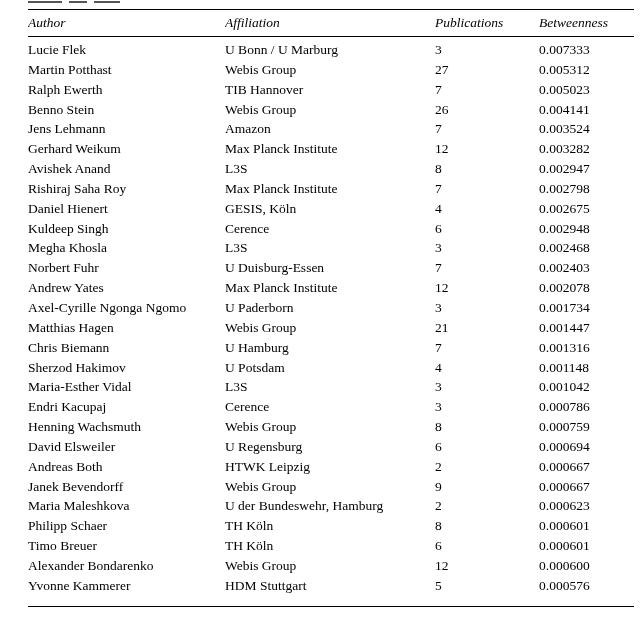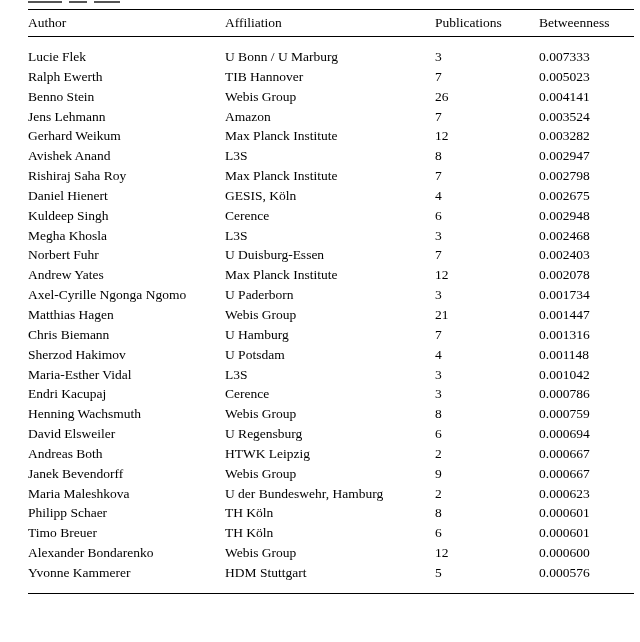--- a/index.html
+++ b/index.html
@@ -51,29 +51,30 @@
   table.booktabs th {
     font-weight: normal;
     text-align: left;
     font-size: 13.5px;
     line-height: 16px;
     padding: 5px 0 5px 0;
     border-top: 1.6px solid #000000;
     border-bottom: 1px solid #000000;
     white-space: nowrap;
     overflow: hidden;
+    font-style: italic;
   }
   table.booktabs td {
     font-size: 13.5px;
     line-height: 19.85px;
     padding: 0;
     white-space: nowrap;
     overflow: hidden;
   }
-  table.booktabs tbody tr:first-child td { padding-top: 10px; }
+  table.booktabs tbody tr:first-child td { padding-top: 3px; }
   table.booktabs tbody tr:last-child td {
     border-bottom: 1.6px solid #000000;
     padding-bottom: 10px;
   }
   td.col-pubs, th.col-pubs { padding-left: 2px; }
 </style>
 </head>
 <body>
 
 <div class="page">
@@ -98,20 +99,26 @@
       </tr>
     </thead>
     <tbody>
         <tr>
           <td class="col-author">Lucie Flek</td>
           <td class="col-affiliation">U Bonn / U Marburg</td>
           <td class="col-pubs">3</td>
           <td class="col-betw">0.007333</td>
         </tr>
         <tr>
+          <td class="col-author">Martin Potthast</td>
+          <td class="col-affiliation">Webis Group</td>
+          <td class="col-pubs">27</td>
+          <td class="col-betw">0.005312</td>
+        </tr>
+        <tr>
           <td class="col-author">Ralph Ewerth</td>
           <td class="col-affiliation">TIB Hannover</td>
           <td class="col-pubs">7</td>
           <td class="col-betw">0.005023</td>
         </tr>
         <tr>
           <td class="col-author">Benno Stein</td>
           <td class="col-affiliation">Webis Group</td>
           <td class="col-pubs">26</td>
           <td class="col-betw">0.004141</td>

